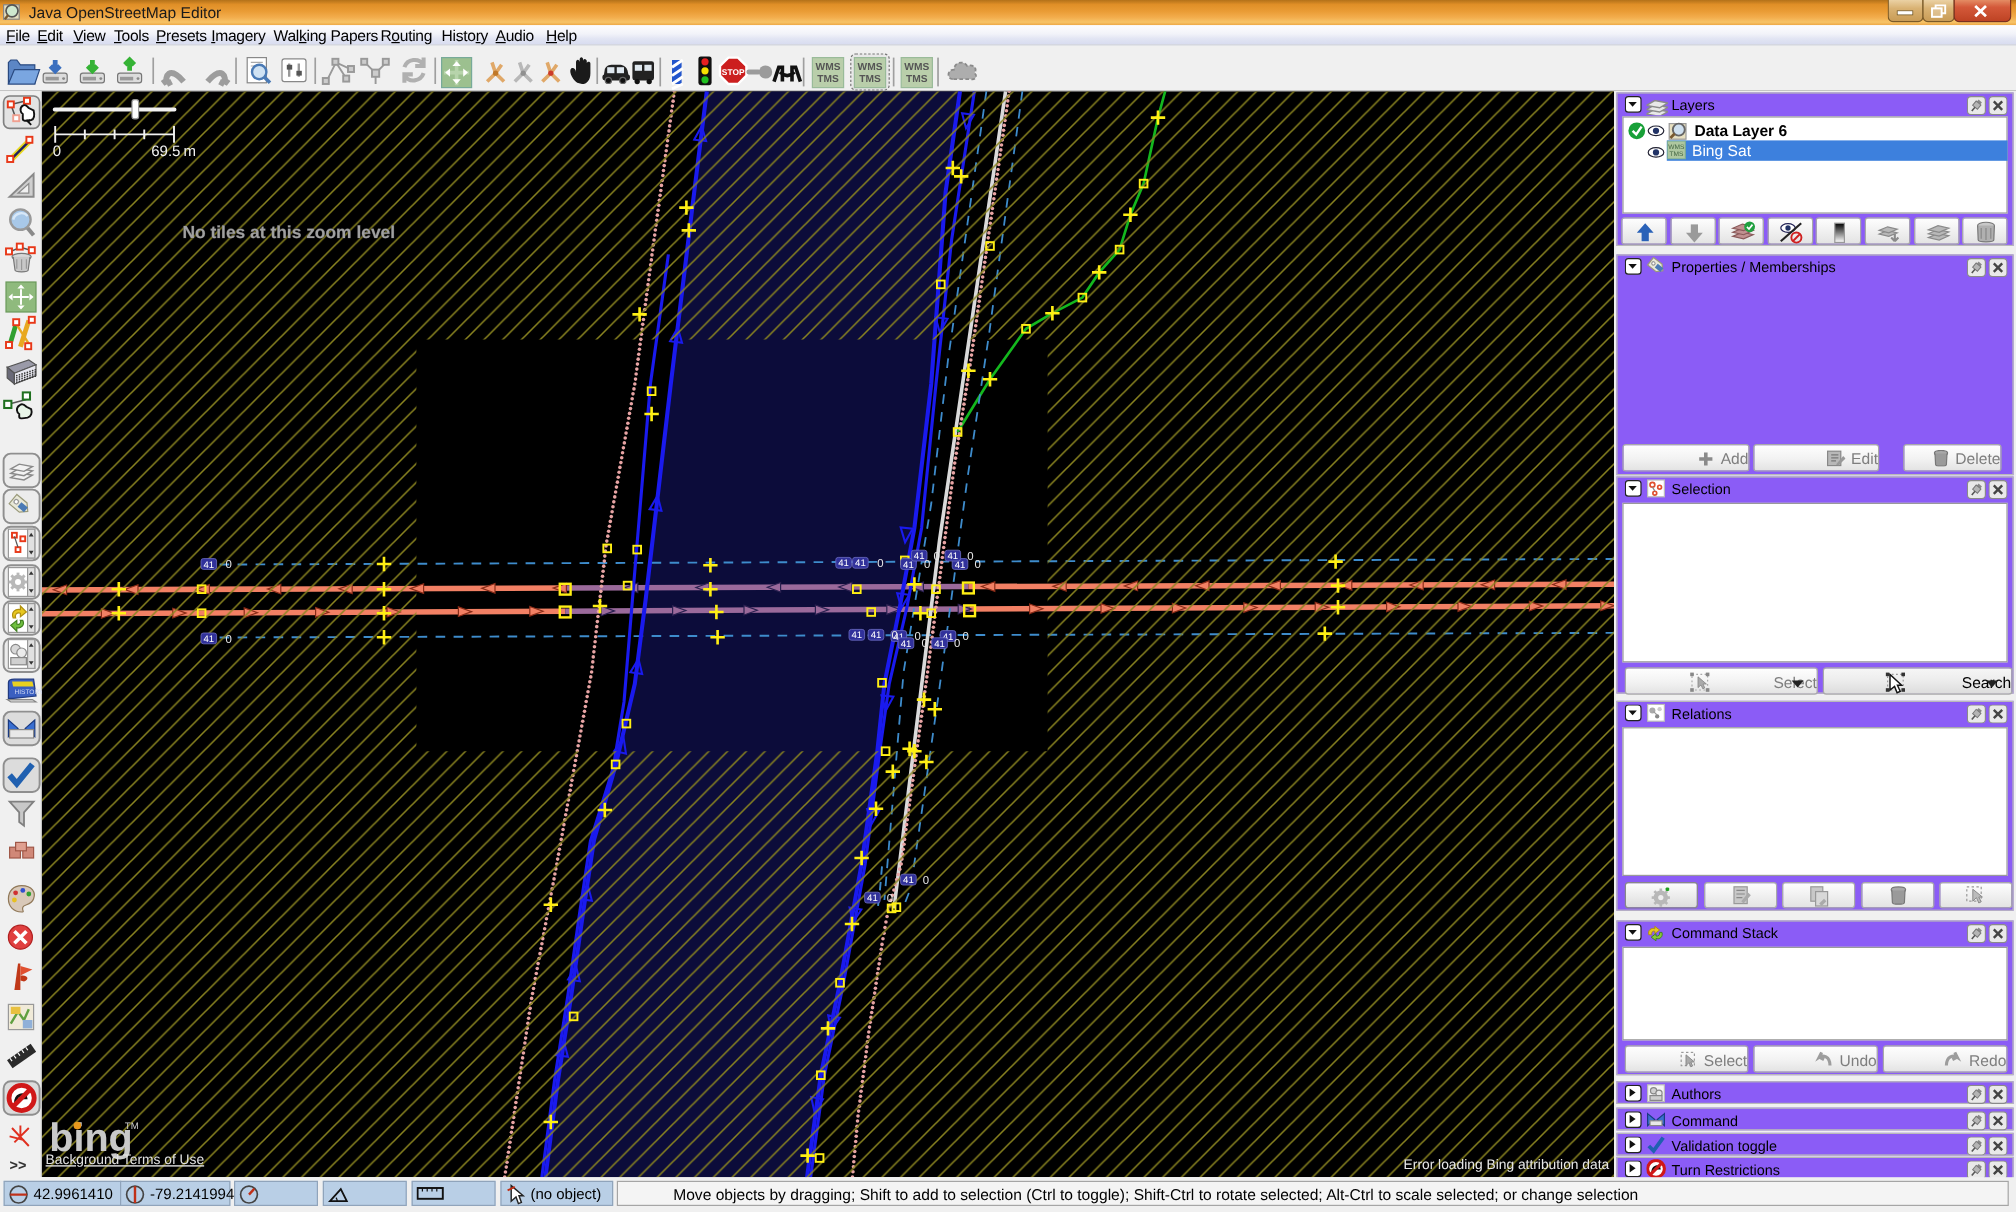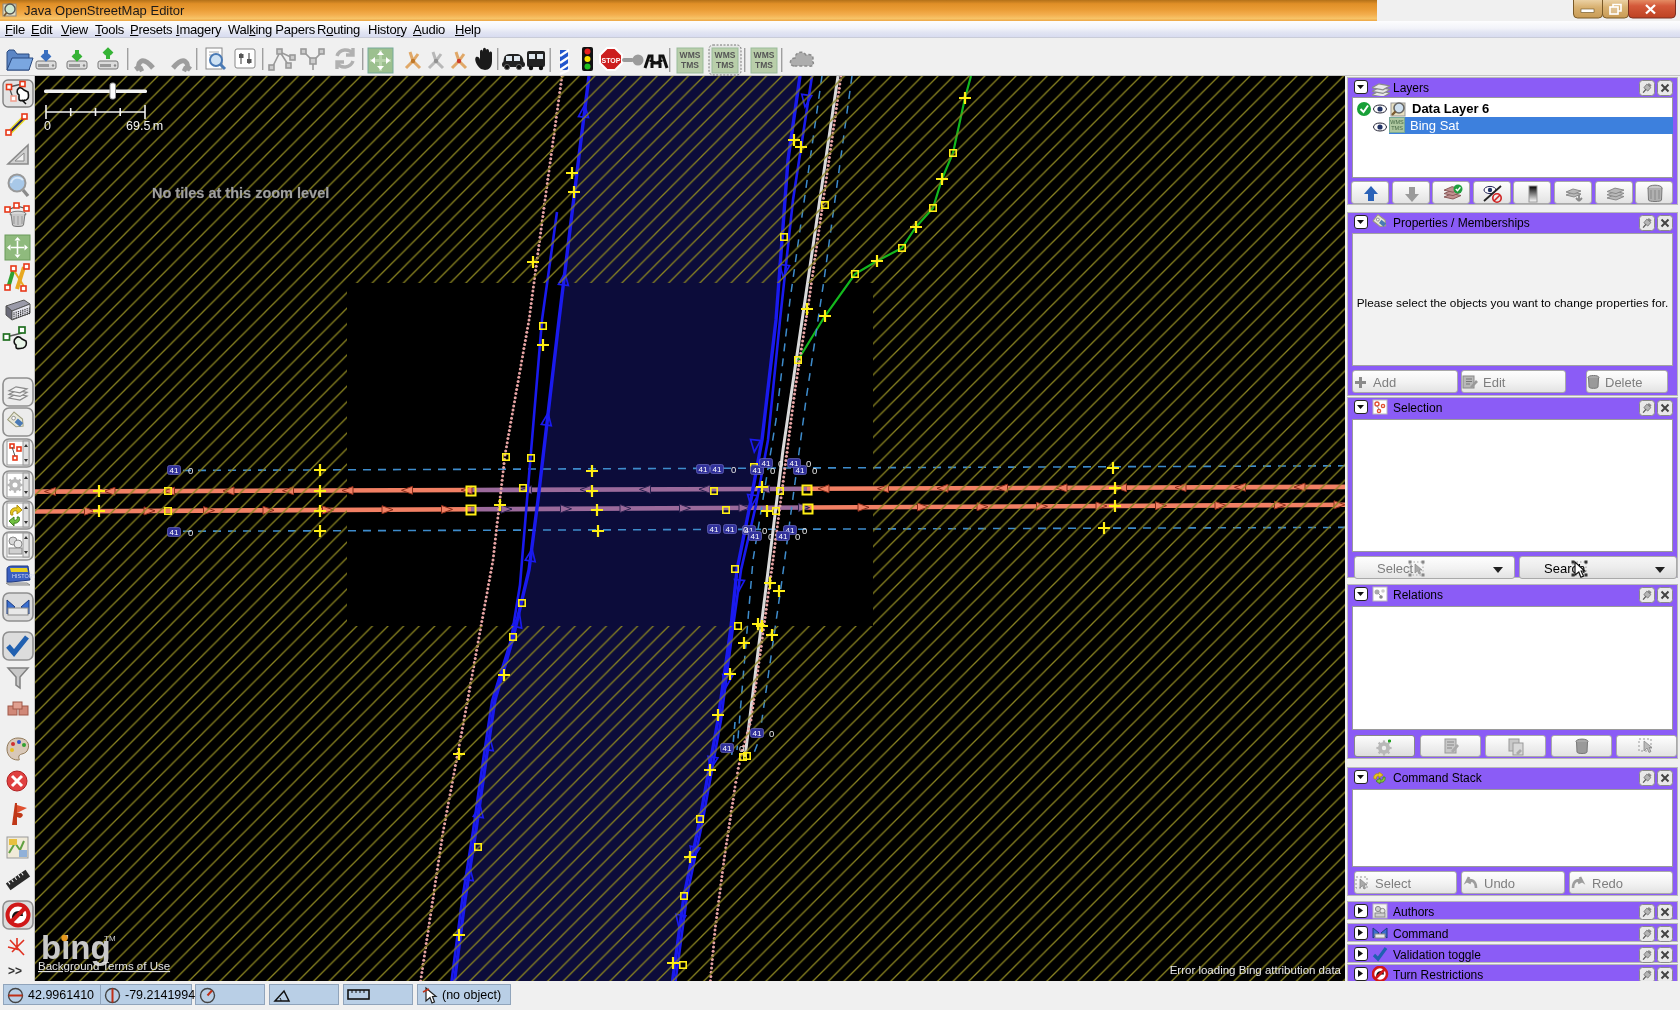--- a/index.html
+++ b/index.html
@@ -1,34 +1,34 @@
 <!DOCTYPE html>
 <html><head><meta charset="utf-8"><title>JOSM</title>
 <style>
 *{margin:0;padding:0;box-sizing:border-box}
 html,body{width:1680px;height:1010px;overflow:hidden;font-family:"Liberation Sans",sans-serif;background:#f0f0f0}
 #root{position:relative;width:1680px;height:1010px}
 .abs{position:absolute}
 
-#title{left:0;top:0;width:1377px;height:21px;background:linear-gradient(180deg,#b37119 0%,#e08f27 18%,#ea9c35 45%,#f3ae4e 70%,#f7c468 88%,#eda744 100%);border-bottom:0}
+#title{left:0;top:0;width:1680px;height:21px;background:linear-gradient(180deg,#b37119 0%,#e08f27 18%,#ea9c35 45%,#f3ae4e 70%,#f7c468 88%,#eda744 100%);border-bottom:0}
 #title .ttext{position:absolute;left:24px;top:3px;font-size:13px;color:#1a1a1a}
 
 #menubar{left:0;top:21px;width:1680px;height:17px;letter-spacing:-0.25px;font-stretch:95%;background:linear-gradient(180deg,#fdfdfe 0%,#f2f3f9 45%,#e2e5f3 70%,#d8dcf0 100%);border-bottom:1px solid #c9ccd8;font-size:13px;color:#000}
 #menubar span{position:absolute;top:1px}
 
 #toolbar{left:0;top:38px;width:1680px;height:38px;background:#f0f0f0;border-bottom:1px solid #c4c4c4}
 
 #lefttools{left:0;top:76px;width:35px;height:905px;background:#f0f0f0;border-right:1px solid #c4c4c4}
 
 #rightpanel{left:1345px;top:76px;width:335px;height:905px;background:#f0f0f0}
 .sect{position:absolute;left:2px;width:331px;border:1px solid #b9b9b9;background:#8b5cf6}
 .shead{position:relative;height:19px;font-size:12px;color:#000}
 .stitle{position:absolute;left:45px;top:3px}
 .swhite{position:absolute;left:4px;background:#fff;border:1px solid #9a9a9a}
-.btn{position:absolute;height:23px;border:1px solid #a9a9a9;border-radius:3px;background:linear-gradient(180deg,#fefefe 0%,#f2f2f2 55%,#e3e3e3 100%);font-size:13px;color:#7e7e7e;text-align:left}
+.btn{position:absolute;height:23px;border:1px solid #a9a9a9;border-radius:3px;background:linear-gradient(180deg,#fefefe 0%,#f2f2f2 55%,#e3e3e3 100%);font-size:13px;color:#7e7e7e;text-align:right}
 .btn .bl{position:relative;top:4px}
 
 #status{left:0;top:981px;width:1680px;height:29px;background:#f0f0f0}
 .spanel{position:absolute;top:3px;height:21px;background:#b9cfe6;border:1px solid #90a4bb;font-size:12.5px;color:#000}
 .spanel .st{position:absolute;top:3px}
 #helpbox{position:absolute;left:514px;top:3px;width:1160px;height:21px;background:#f4f4f4;border:1px solid #a5a5a5;font-size:13px;color:#000}
 </style></head>
 <body>
 <div id="root">
 <div class="abs" id="title">
@@ -1258,23 +1258,20 @@
               <rect x="6.2" y="3" width="3.6" height="2.2" fill="#888"></rect>
               <rect x="5.4" y="5.2" width="5.2" height="4.6" fill="#b5b5b5" stroke="#777" stroke-width="0.8"></rect>
               <path d="M8 9.8 L8 14" stroke="#555" stroke-width="1.3"></path>
             </g>
           </svg>
           <svg class="abs" style="right:4px;top:2px" width="16" height="16">
             <rect x="0.5" y="0.5" width="15" height="15" rx="3" fill="#e9e9e9" stroke="#8a8a8a"></rect>
             <path d="M4.5 4.5 L11.5 11.5 M11.5 4.5 L4.5 11.5" stroke="#444" stroke-width="2"></path>
           </svg>
         </div>
-        <div class="abs" style="left:4px;top:20px;width:321px;height:133px;background:#f2f2f2;border:1px solid #a2a2a2">
-          <div style="position:absolute;left:0;top:62px;width:100%;text-align:center;font-size:11.8px;color:#000;white-space:nowrap">Please select the objects you want to change properties for.</div>
-        </div>
         <div class="btn" style="left:4px;top:157px;width:106px;color:#7e7e7e"><span class="bl"><svg width="15" height="13" style="vertical-align:-2px;margin-right:5px">
               <path d="M2 5 h4 v-4 h3 v4 h4 v3 h-4 v4 h-3 v-4 h-4 Z" fill="#8a8a8a"></path>
             </svg>Add</span></div>
         <div class="btn" style="left:113px;top:157px;width:105px;color:#7e7e7e"><span class="bl"><svg width="16" height="14" style="vertical-align:-2px;margin-right:5px">
               <rect x="1" y="1" width="11" height="12" fill="#b8b8b8" stroke="#888"></rect>
               <path d="M4 4 h6 M4 6.5 h6 M4 9 h4" stroke="#777"></path>
               <path d="M8 12 L14 5 L16 7 L10 13 Z" fill="#999"></path>
             </svg>Edit</span></div>
         <div class="btn" style="left:238px;top:157px;width:82px;color:#7e7e7e"><span class="bl"><svg width="13" height="14" style="vertical-align:-2px;margin-right:5px">
               <ellipse cx="6.5" cy="2.6" rx="5.5" ry="2.2" fill="#a8a8a8" stroke="#777"></ellipse>
@@ -1575,13 +1572,16 @@
           <path d="M5 1 v3 M9 1 v3 M13 1 v3 M17 1 v3" stroke="#111"></path>
         </svg>
       </div>
       <div class="spanel" style="left:417px;width:94px">
         <svg class="abs" style="left:3px;top:1px" width="18" height="19">
           <path d="M5 2 L5 15 L9 11.5 L11 17 L13.5 16 L11.5 10.5 L15 10.5 Z" fill="#fff" stroke="#222" stroke-width="1.2"></path>
           <path d="M2 6 L8 3" stroke="#c03018" stroke-width="1.6"></path>
         </svg>
         <span class="st" style="left:24px">(no object)</span>
       </div>
+      <div id="helpbox">
+        <span style="position:absolute;left:46px;top:3px;white-space:nowrap">Move objects by dragging; Shift to add to selection (Ctrl to toggle); Shift-Ctrl to rotate selected; Alt-Ctrl to scale selected; or change selection</span>
+      </div>
     </div>
 </div>
 </body></html>

